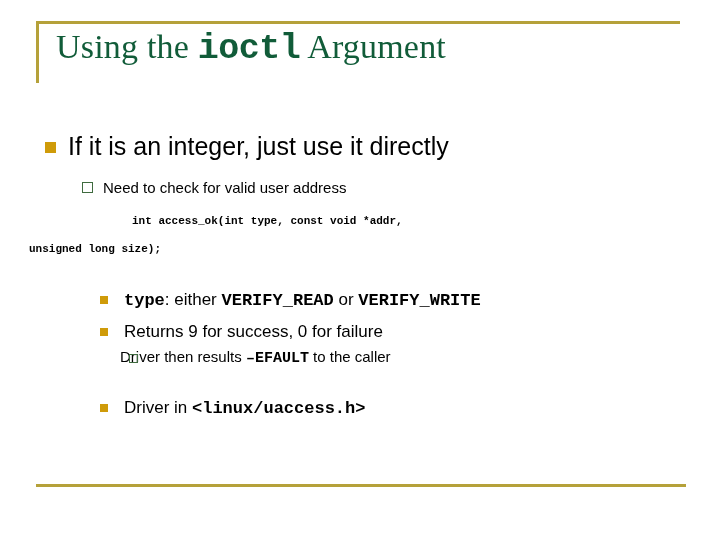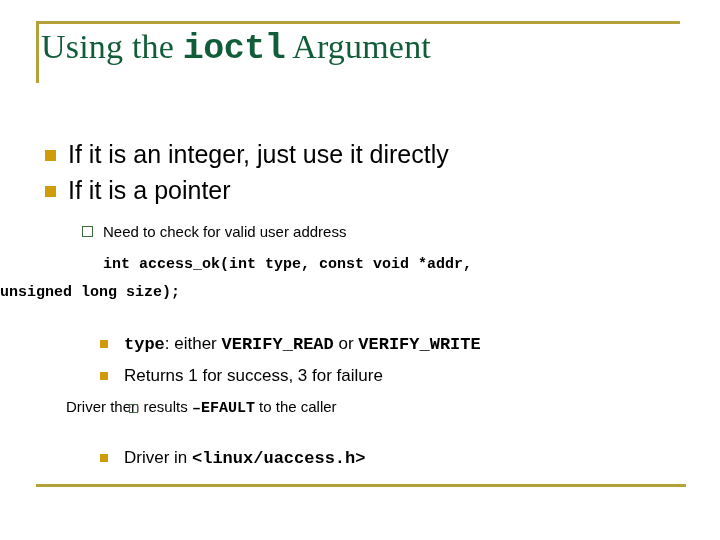--- a/index.html
+++ b/index.html
@@ -39,41 +39,41 @@
     left: 36px;
     top: 484px;
     width: 650px;
     height: 3px;
     background: #b5a13a;
   }
 
   
   .title {
     position: absolute;
-    left: 41px;
+    left: 56px;
     top: 27px;
     white-space: nowrap;
     color: #115c39;
     font-family: "Liberation Serif", serif;
     font-size: 34px;
     line-height: 40px;
     letter-spacing: 0.2px;
   }
   .title .mono {
     font-family: "Liberation Mono", monospace;
     font-weight: bold;
     font-size: 35px;
     letter-spacing: -0.5px;
   }
 
   
   .body {
     position: absolute;
     left: 0;
-    top: 136px;
+    top: 128px;
     width: 720px;
   }
   .line {
     position: relative;
     display: block;
     color: #000000;
     white-space: nowrap;
   }
   .bullet {
     position: absolute;
@@ -118,24 +118,25 @@
     height: 9px;
     border: 1.5px solid #3f6b3f;
     background: transparent;
   }
 
   
   .code {
     padding-left: 0;
     font-family: "Liberation Mono", monospace;
     font-weight: bold;
-    font-size: 15px;
+    font-size: 11px;
     line-height: 24px;
     height: 24px;
     color: #000000;
+    margin-left: 29px;
   }
   .code-1 { padding-left: 103px; margin-top: 6px; }
   .code-2 { margin-top: 4px; text-decoration: underline; }
 
   
   .l3 {
     padding-left: 124px;
     font-size: 17px;
     line-height: 27px;
     height: 27px;
@@ -145,25 +146,24 @@
     left: 100px;
     top: 10px;
     width: 8px;
     height: 8px;
     background: #cf9b09;
   }
   .l3 .mono { font-size: 17px; }
 
   
   .l4 {
-    padding-left: 66px;
+    padding-left: 120px;
     font-size: 15px;
     line-height: 24px;
     height: 24px;
-    margin-top: 6px;
   }
   .l4 .bullet {
     left: 129px;
     top: 9px;
     width: 7px;
     height: 7px;
     border: 1.5px solid #3f6b3f;
     background: transparent;
   }
   .l4 .mono { font-size: 15px; }
@@ -182,24 +182,20 @@
 
   <div class="title"><span class="txt">Using the </span><span class="mono txt">ioctl</span><span class="txt"> Argument</span></div>
 
   <div class="body">
 
     <div class="line l1">
       <span class="bullet"></span>
       <span class="txt">If it is an integer, just use it directly</span>
     </div>
 
-    <div class="line l1">
-      <span class="bullet"></span>
-      <span class="txt">If it is a pointer</span>
-    </div>
 
     <div class="line l2 gap-a">
       <span class="bullet"></span>
       <span class="txt">Need to check for valid user address</span>
     </div>
 
     <div class="line code code-1">
       <span class="txt">int access_ok(int type, const void *addr,</span>
     </div>
 
@@ -207,21 +203,21 @@
       <span class="txt">unsigned long size);</span>
     </div>
 
     <div class="line l3 gap-b">
       <span class="bullet"></span>
       <span class="mono txt">type</span><span class="txt">: either </span><span class="mono txt">VERIFY_READ</span><span class="txt"> or </span><span class="mono txt">VERIFY_WRITE</span>
     </div>
 
     <div class="line l3">
       <span class="bullet"></span>
-      <span class="txt">Returns 1 for success, 3 for failure</span>
+      <span class="txt">Returns 9 for success, 0 for failure</span>
     </div>
 
     <div class="line l4">
       <span class="bullet"></span>
       <span class="txt">Driver then results </span><span class="mono txt">–EFAULT</span><span class="txt"> to the caller</span>
     </div>
 
     <div class="line l3 gap-b">
       <span class="bullet"></span>
       <span class="txt">Driver in </span><span class="mono txt">&lt;linux/uaccess.h&gt;</span>

